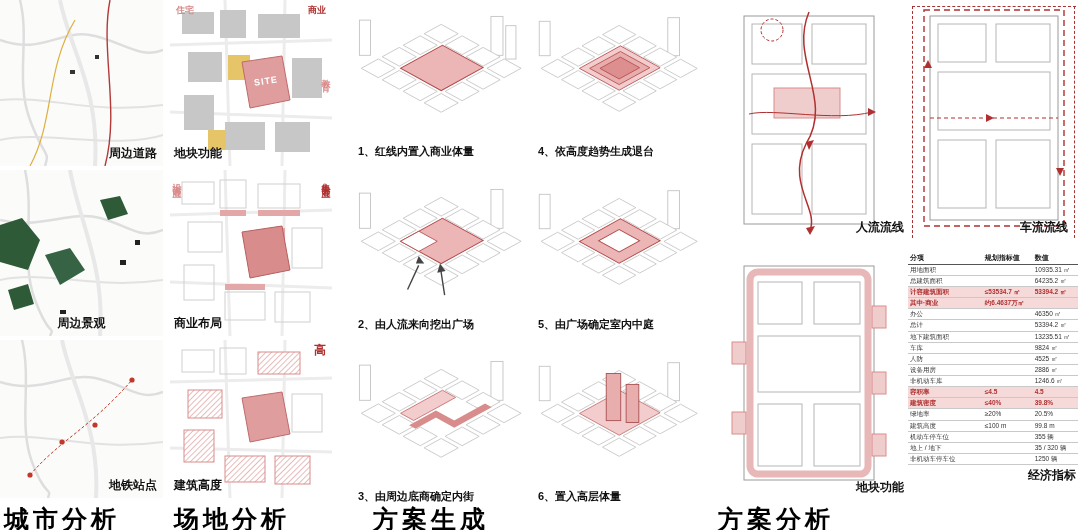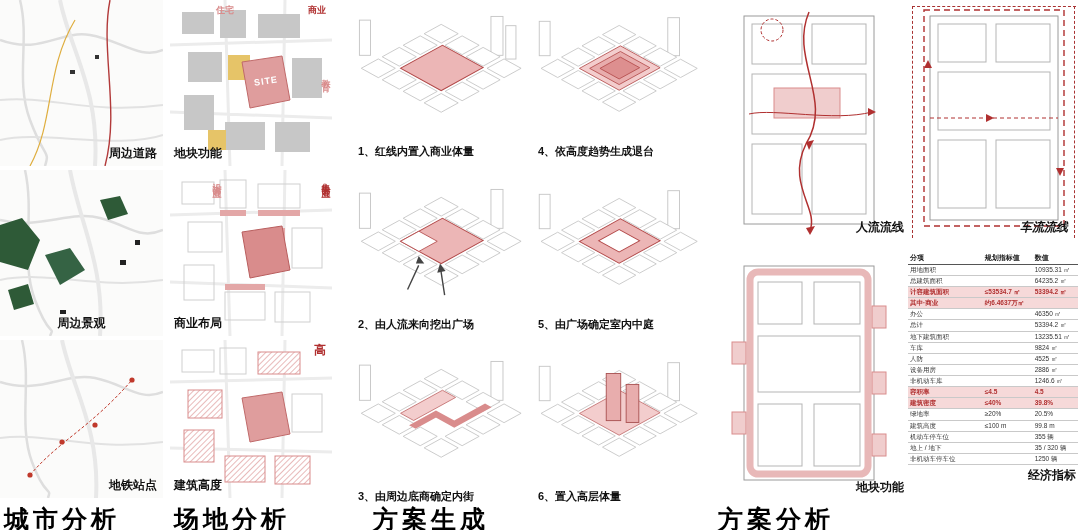--- a/index.html
+++ b/index.html
@@ -2,21 +2,21 @@
 <html><head>
 <meta charset="utf-8">
 <style>
   html,body{margin:0;padding:0;background:#ffffff;width:1080px;height:530px;overflow:hidden;
     font-family:"Liberation Sans","DejaVu Sans",sans-serif;color:#1a1a1a;}
   .panel{position:absolute;background:#fff;}
   .lbl{position:absolute;font-weight:700;font-size:12px;color:#111;white-space:nowrap;}
   .cap{position:absolute;font-weight:700;font-size:11px;color:#111;white-space:nowrap;}
   .title{position:absolute;font-weight:900;font-size:25px;letter-spacing:4px;color:#000;}
   .tag{position:absolute;font-weight:700;font-size:9px;white-space:nowrap;}
-  .tag.pink{color:#d98c8c;margin-left:40px;}
+  .tag.pink{color:#d98c8c;}
   .tag.red{color:#b03030;}
   .tag.vert{writing-mode:vertical-rl;letter-spacing:2px;}
   .site-lbl{position:absolute;font-weight:700;font-size:9px;color:#fff;letter-spacing:1px;
     transform:rotate(-8deg);}
   .dashv{position:absolute;border-left:1.5px dashed #a83232;width:0;}
   .dashh{position:absolute;border-top:1.5px dashed #a83232;height:0;}
   svg{display:block;}
   
   table.econ{border-collapse:collapse;width:100%;font-size:6.5px;line-height:1.25;}
   table.econ th{font-weight:700;border-bottom:1px solid #555;padding:1.5px 2px;text-align:left;font-size:7px;}
@@ -335,21 +335,21 @@
     <rect x="80" y="16" width="54" height="38" fill="none" stroke="#b5b5b5"></rect>
     <rect x="22" y="64" width="112" height="58" fill="none" stroke="#b5b5b5"></rect>
     <rect x="22" y="132" width="48" height="68" fill="none" stroke="#b5b5b5"></rect>
     <rect x="80" y="132" width="54" height="68" fill="none" stroke="#b5b5b5"></rect>
     <rect x="8" y="2" width="140" height="216" fill="none" stroke="#b03030" stroke-width="1.4" stroke-dasharray="6,4"></rect>
     <path d="M14,110 L142,110" stroke="#b03030" stroke-width="1" stroke-dasharray="4,3"></path>
     <polygon points="70,106 78,110 70,114" fill="#b03030"></polygon>
     <polygon points="8,60 12,52 16,60" fill="#b03030"></polygon>
     <polygon points="148,160 144,168 140,160" fill="#b03030"></polygon>
   </svg>
-  <span class="lbl" style="right:4px;bottom:0px;font-style:italic;">车流流线</span>
+  <span class="lbl" style="right:4px;bottom:0px;">车流流线</span>
 </div>
 
 <div class="panel" style="left:714px;top:252px;width:194px;height:246px;">
   <svg width="194" height="246" viewBox="0 0 194 246">
     <rect x="30" y="14" width="130" height="214" fill="none" stroke="#9a9a9a" stroke-width="1"></rect>
     <rect x="44" y="30" width="44" height="42" fill="none" stroke="#b5b5b5"></rect>
     <rect x="100" y="30" width="46" height="42" fill="none" stroke="#b5b5b5"></rect>
     <rect x="44" y="84" width="102" height="56" fill="none" stroke="#b5b5b5"></rect>
     <rect x="44" y="152" width="44" height="62" fill="none" stroke="#b5b5b5"></rect>
     <rect x="100" y="152" width="46" height="62" fill="none" stroke="#b5b5b5"></rect>

